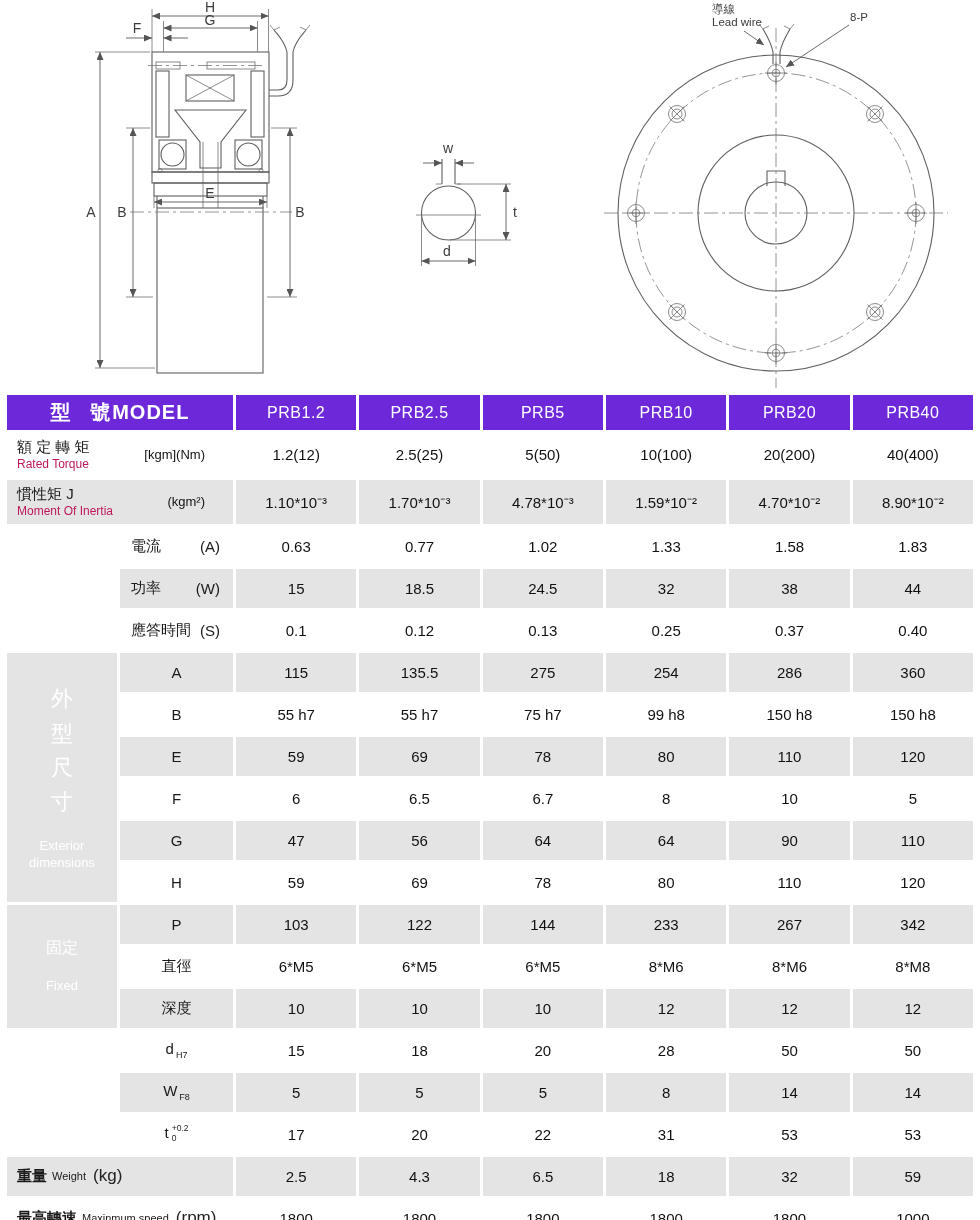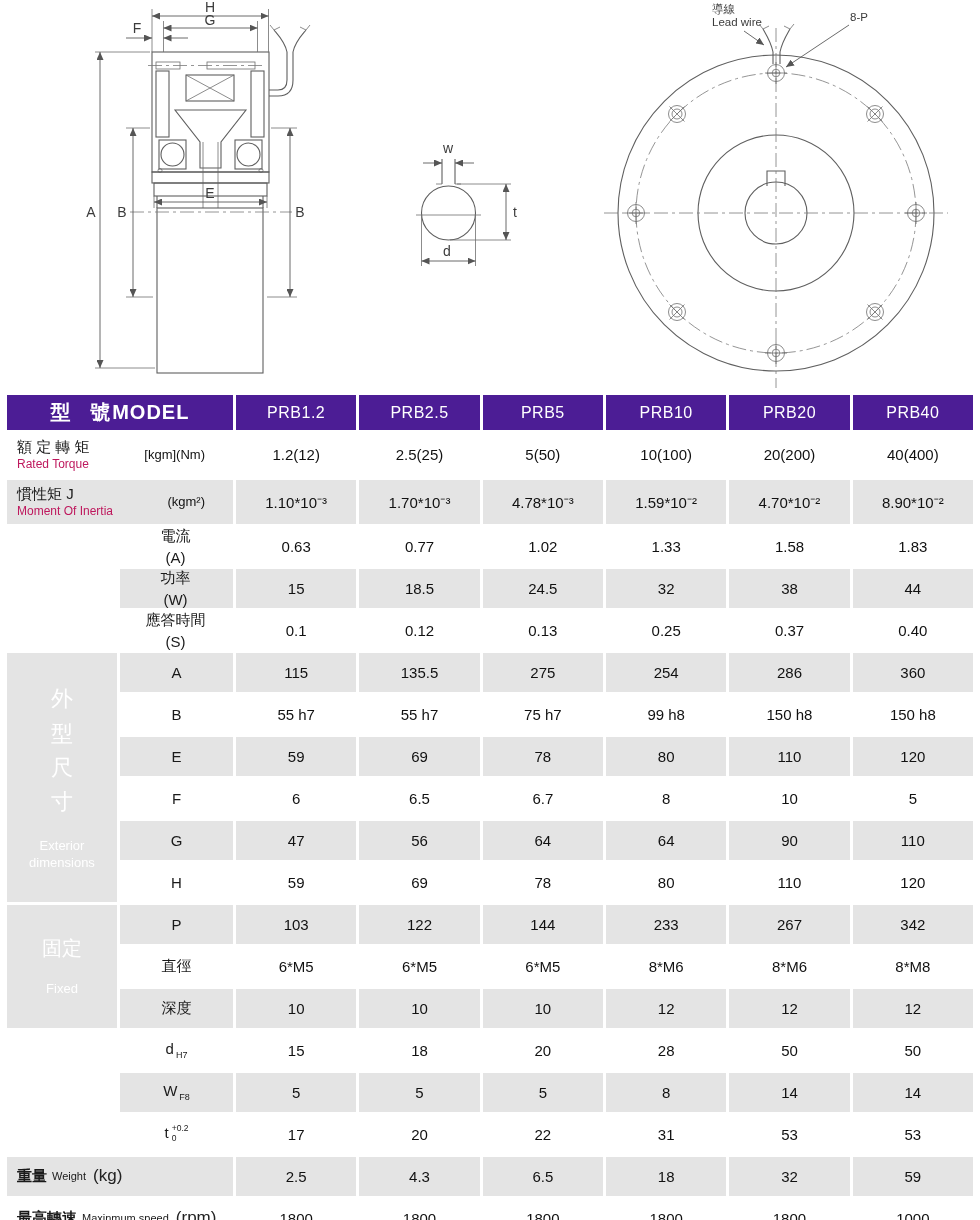--- a/index.html
+++ b/index.html
@@ -15,48 +15,48 @@
 
   
   table.spec {
     border-collapse: separate;
     border-spacing: 3px;
     table-layout: fixed;
     width: 972px;
     margin: 0 4px;
   }
   thead td {
-    background: #4c1d95;
+    background: #6d28d9;
     color: #fff;
     text-align: center;
     vertical-align: middle;
     height: 35px;
   }
   td.model-cell { font-size: 20px; font-weight: bold; }
   td.model-cell .mzh { word-spacing: 14px; }
   td.model-cell .men { margin-left: 2px; letter-spacing: 1px; }
   td.col-head { font-size: 16px; letter-spacing: .5px; }
 
   tbody tr:nth-child(odd) td { background: #ffffff; }
   tbody tr:nth-child(even) td { background: #e4e4e4; }
 
   tbody td { vertical-align: middle; }
   td.val-cell { text-align: center; font-size: 15px; height: 39px; color: #111; }
 
   td.group-cell {
     background: linear-gradient(180deg, #2f6ca8 0%, #275f9b 55%, #1f578f 100%);
     color: #fff; text-align: center; vertical-align: middle; padding: 4px 2px;
   }
-  .group-zh { display:block; font-size: 20px; white-space: pre-line; line-height: 1.4; }
+  .group-zh { display:block; font-size: 16px; white-space: pre-line; line-height: 1.4; }
   .group-zh.vertical { font-size: 22px; line-height: 1.55; }
   .group-en { display:block; font-size: 13px; white-space: pre-line; line-height: 1.3; margin-top: 19px; }
   .group-extra { display:block; font-size: 12.5px; margin-top: 5px; }
 
   td.sub-cell { font-size: 15px; padding: 0; }
-  .sub-wrap { display: flex; align-items: center; height: 100%; min-height: 39px; flex-direction: column; }
+  .sub-wrap { display: flex; align-items: center; height: 100%; min-height: 39px; }
   .sub-wrap.center { justify-content: center; }
   .sub-wrap.split { justify-content: space-between; padding: 0 13px 0 11px; }
   .sub-zh { font-size: 15px; }
   sub.subsc { font-size: 9px; margin-left: 2px; }
   .tol { display: inline-flex; flex-direction: column; font-size: 8.5px; line-height: 1.15; margin-left: 3px; vertical-align: middle; }
 
   td.label-cell { padding: 0; }
   .stacked-wrap { display:flex; align-items:center; justify-content:space-between; padding: 5px 28px 5px 10px; min-height: 39px; }
   .label-stack { display:flex; flex-direction:column; line-height:1.25; }
   .label-stack .zh { font-size: 15px; }

